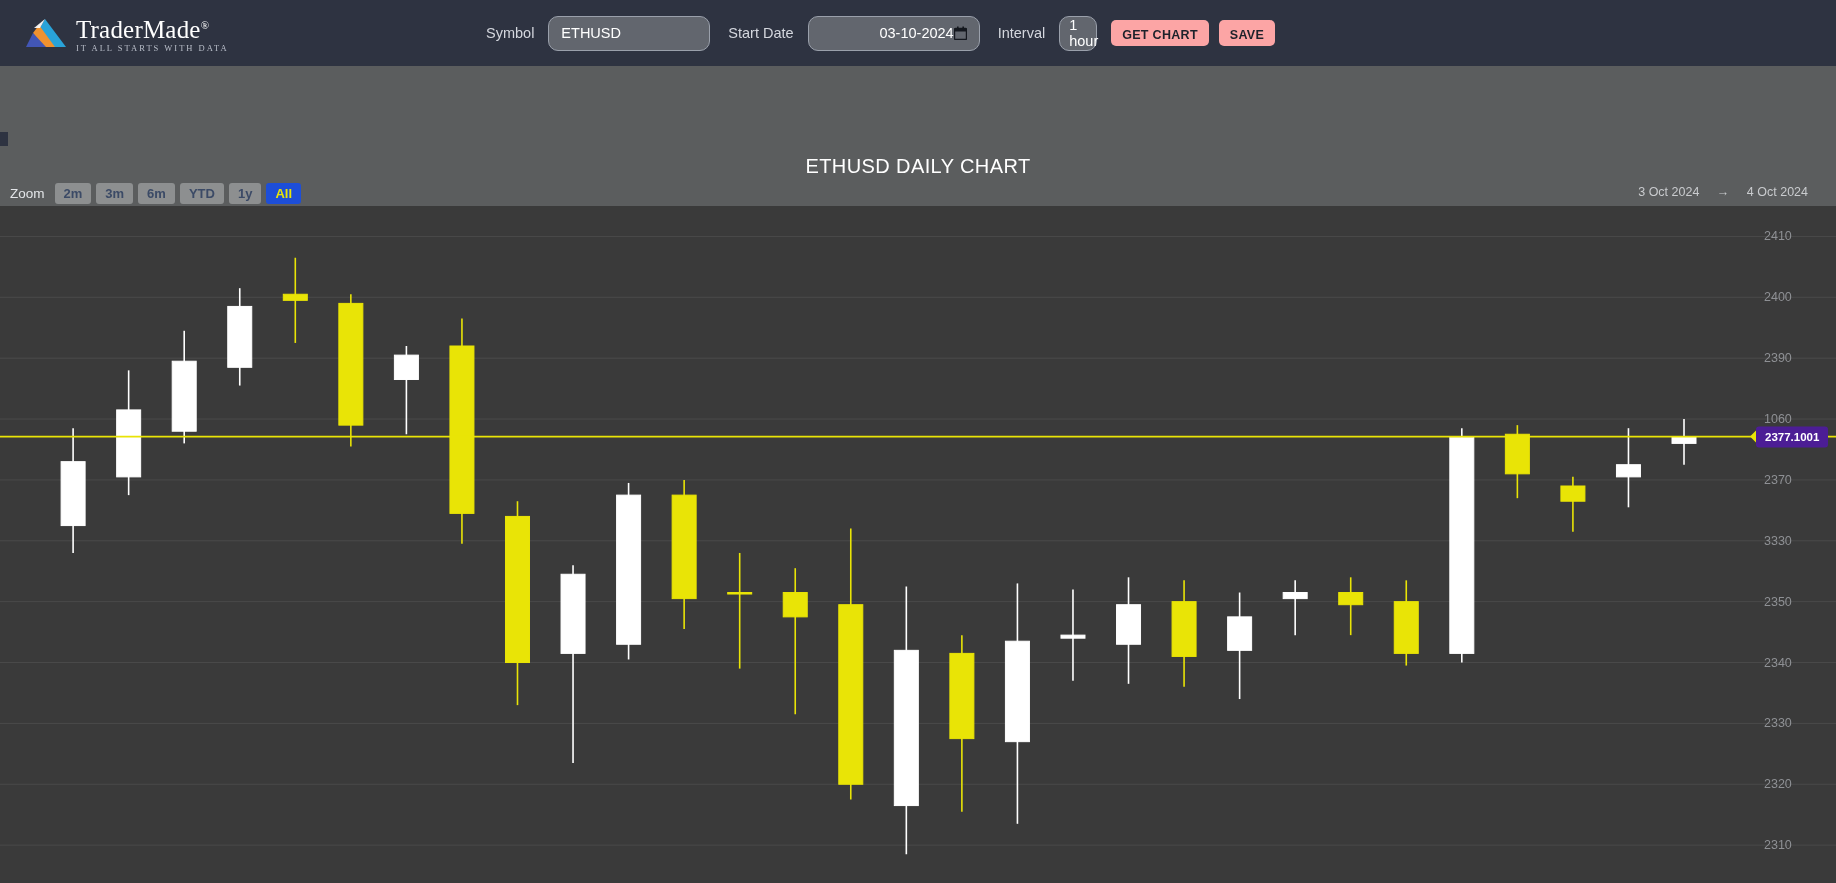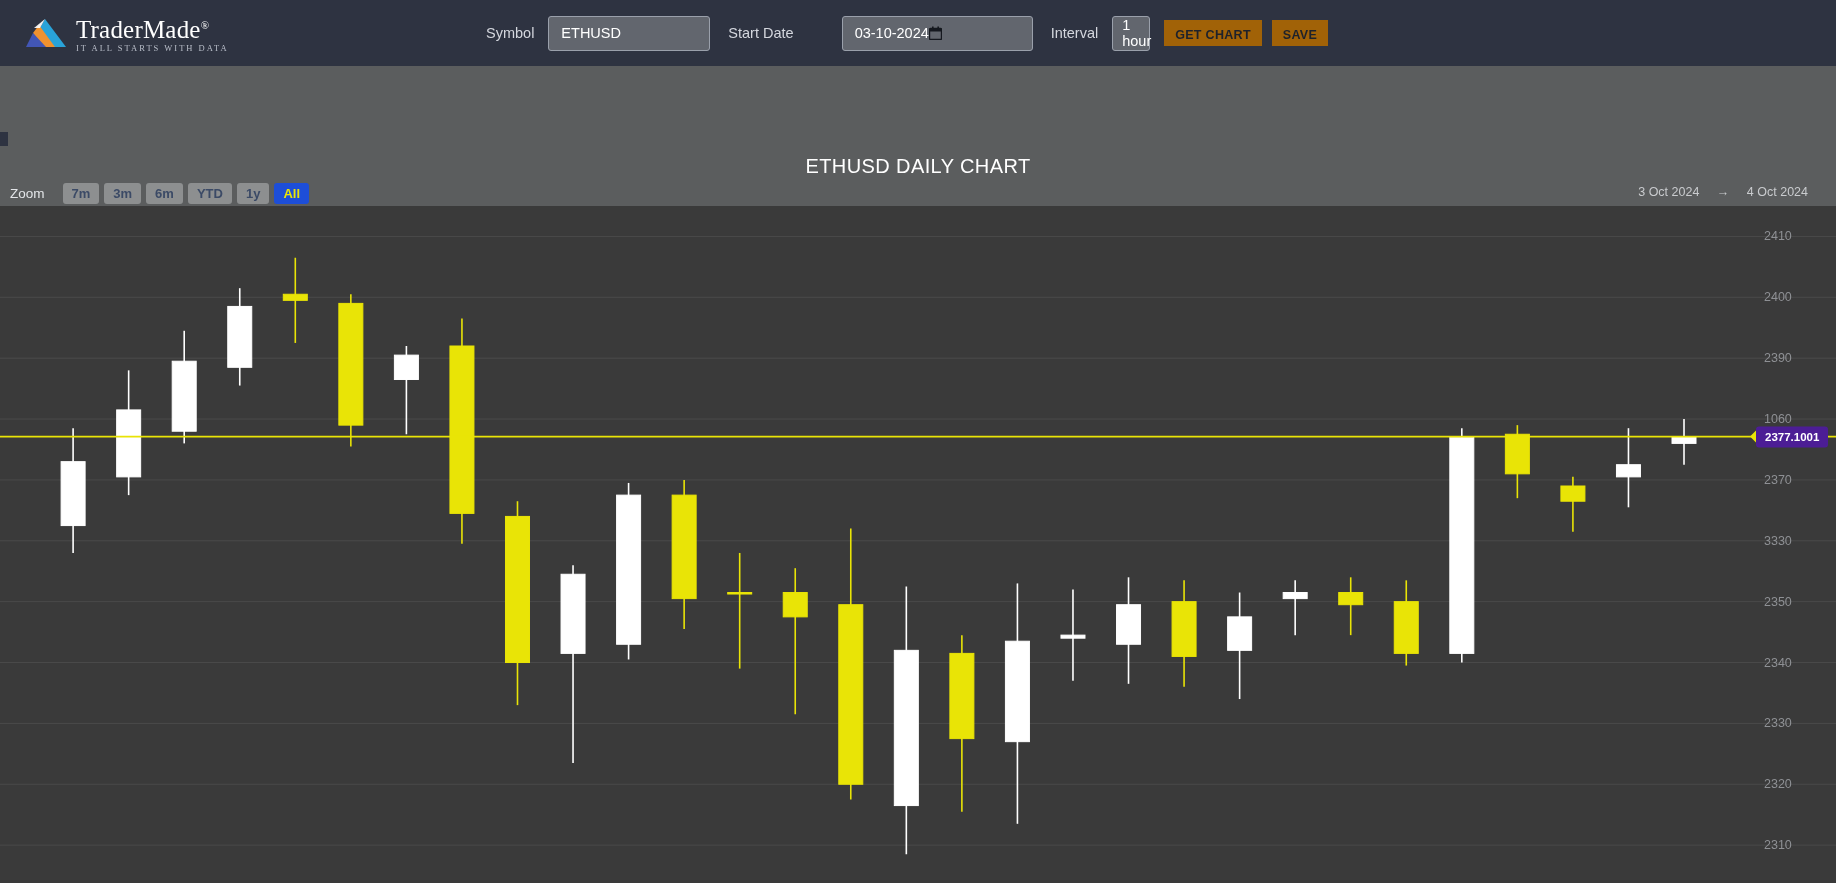--- a/index.html
+++ b/index.html
@@ -31,46 +31,46 @@
     color: #b9bec9; font-size: 8.5px; letter-spacing: 2.0px;
     line-height: 11px; white-space: nowrap;
   }
 
   #controls {
     display: flex; align-items: center;
     position: absolute; left: 486px; top: 0; height: 66px;
   }
   .ctl-label { color: #d4d7de; font-size: 14.5px; margin-right: 14px; white-space: nowrap; }
   .ctl-input {
-    background: #62666e; border: 1px solid #9aa0ab; border-radius: 3px;
+    background: #62666e; border: 1px solid #9aa0ab; border-radius: 10px;
     color: #ffffff; font-size: 14.5px; height: 35px;
     padding: 0 12px; display: flex; align-items: center;
     font-family: "Liberation Sans", sans-serif;
   }
   #symbol-input { width: 162px; margin-right: 18px; }
-  #date-input { width: 191px; margin-right: 18px; justify-content: flex-start; margin-left: 34px; }
+  #date-input { width: 172px; margin-right: 18px; justify-content: flex-end; }
   #interval-input { width: 38px; margin-right: 14px; padding: 0 9px; }
   .cal-ico { width: 13px; height: 14px; flex: 0 0 auto; }
   .tb-btn {
-    background: #a16207; color: #1e222b; border: none; border-radius: 0;
+    background: #fca5a5; color: #1e222b; border: none; border-radius: 5px;
     font-size: 12.5px; font-weight: bold; letter-spacing: .3px;
     height: 26px; padding: 8px 11px; cursor: pointer;
     font-family: "Liberation Sans", sans-serif; margin-right: 10px;
   }
 
   
   #chart-shell { position: relative; width: 1836px; height: 624px; background: #5b5d5e; }
   #chart-title {
     position: absolute; top: 89px; left: 0; width: 1836px;
     text-align: center; color: #ffffff; font-size: 20px; letter-spacing: .4px;
   }
 
   
   #zoom-bar { position: absolute; left: 10px; top: 117px; display: flex; align-items: center; }
-  #zoom-label { color: #e3e5e8; font-size: 13.5px; margin-right: 18px; }
+  #zoom-label { color: #e3e5e8; font-size: 13.5px; margin-right: 10px; }
   .zbtn {
     background: #8d8f90; color: #3b4a66; font-size: 13px; font-weight: bold;
     border: none; border-radius: 3px; height: 21px; padding: 0 9px;
     margin-right: 5px; cursor: pointer; font-family: "Liberation Sans", sans-serif;
   }
   .zbtn.active { background: #1d4ed8; color: #e9e406; }
 
   #range-label {
     position: absolute; right: 28px; top: 119px;
     color: #c9cbce; font-size: 12.5px; white-space: nowrap;
@@ -145,21 +145,21 @@
   </div>
 </div>
 
 <div id="chart-shell">
   <div id="left-notch"></div>
 
   <div id="chart-title">ETHUSD DAILY CHART</div>
 
   <div id="zoom-bar">
     <span id="zoom-label">Zoom</span>
-  <button class="zbtn">7m</button>
+  <button class="zbtn">2m</button>
       <button class="zbtn">3m</button>
       <button class="zbtn">6m</button>
       <button class="zbtn">YTD</button>
       <button class="zbtn">1y</button>
       <button class="zbtn active">All</button>
     </div>
 
   <div id="range-label">
     <span>3 Oct 2024</span>
     <span class="arrow">→</span>

